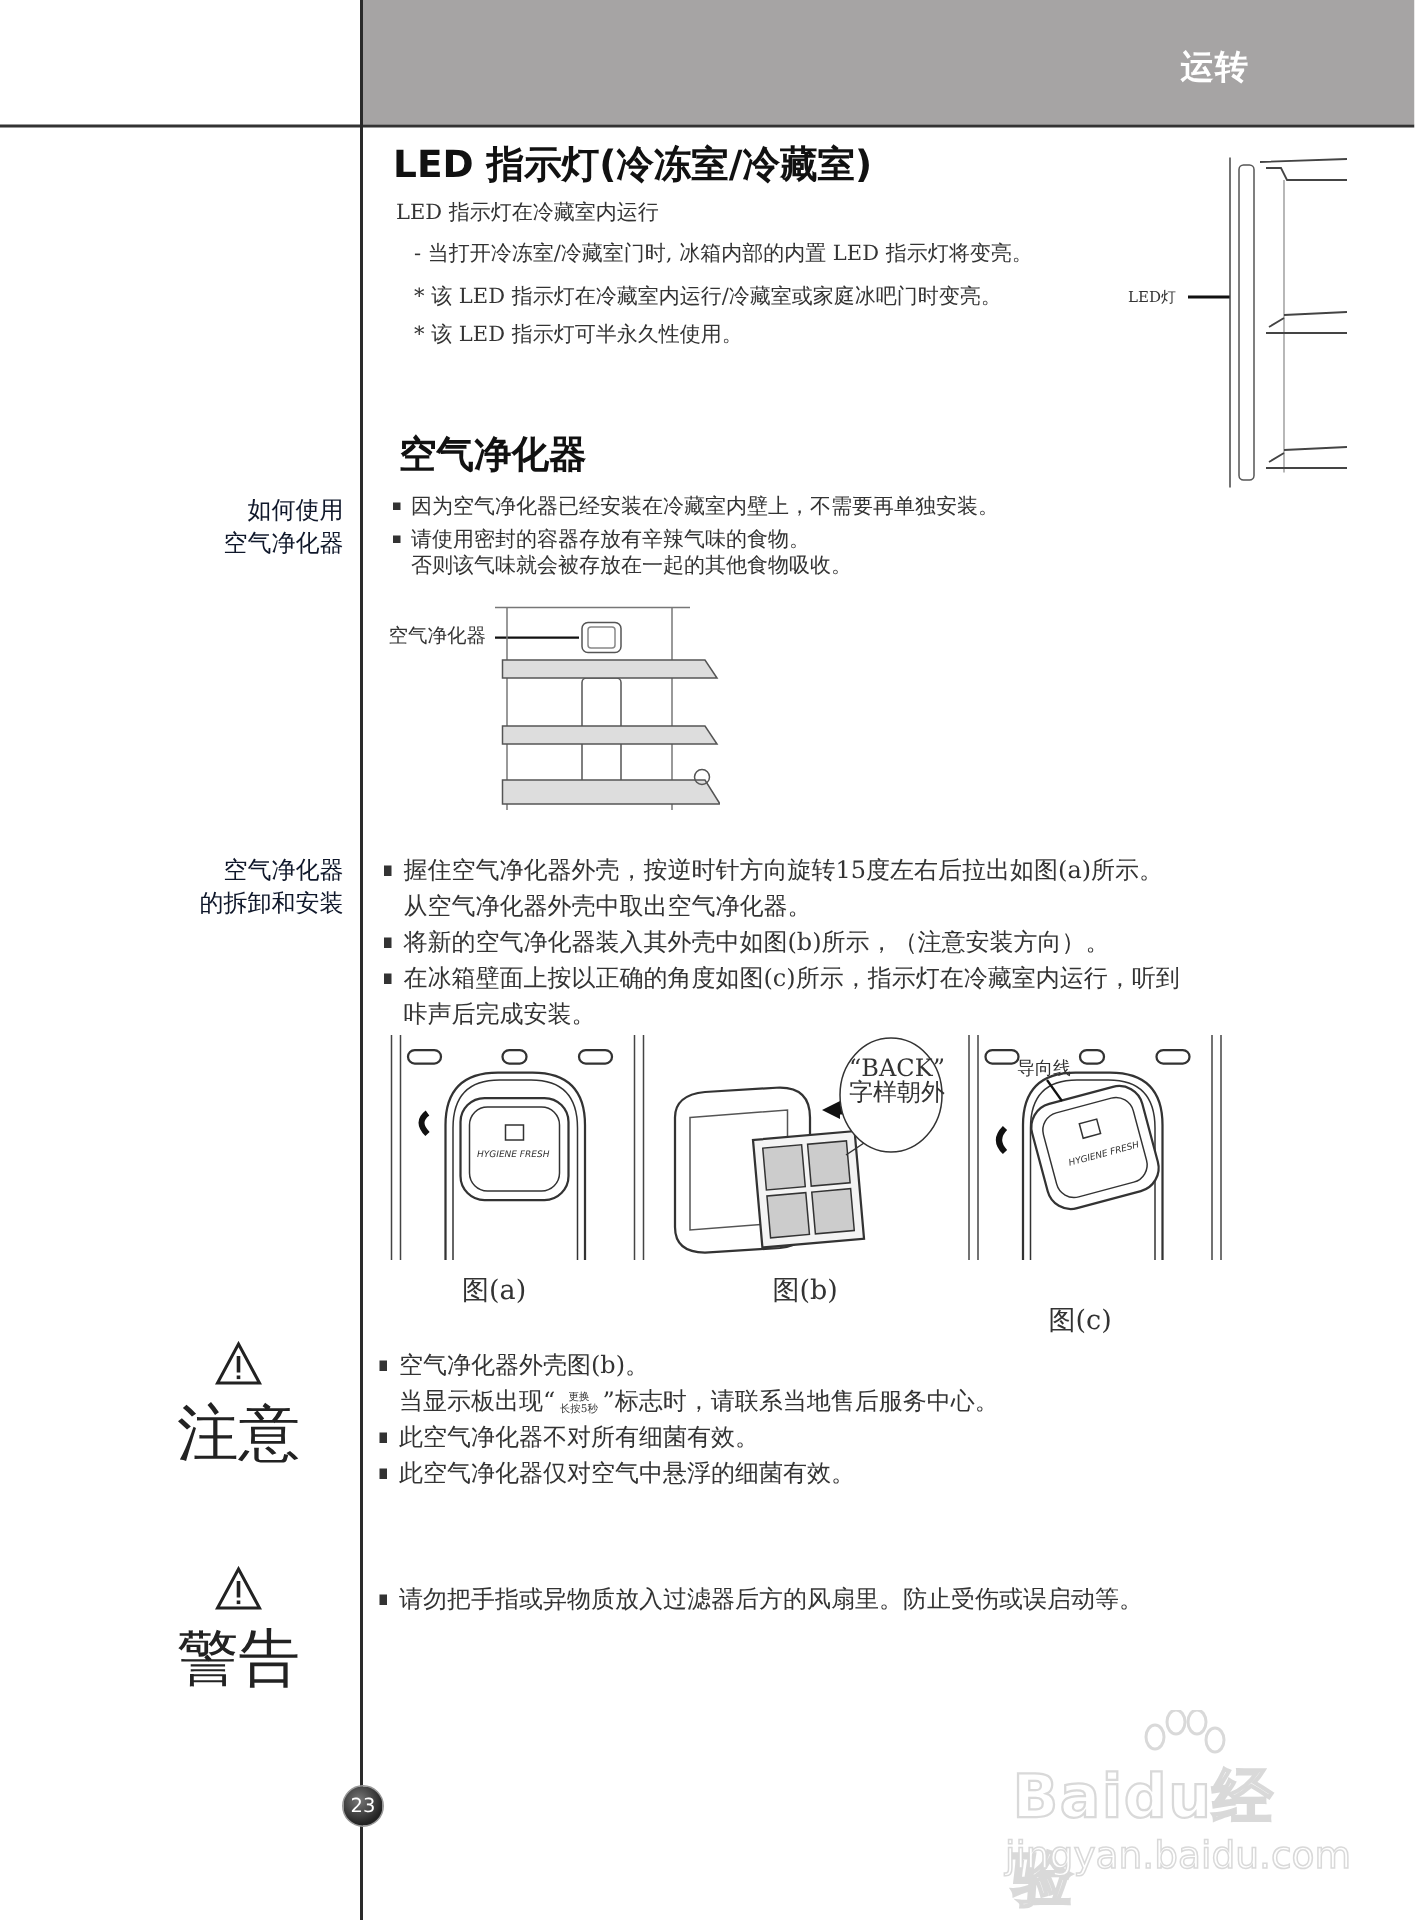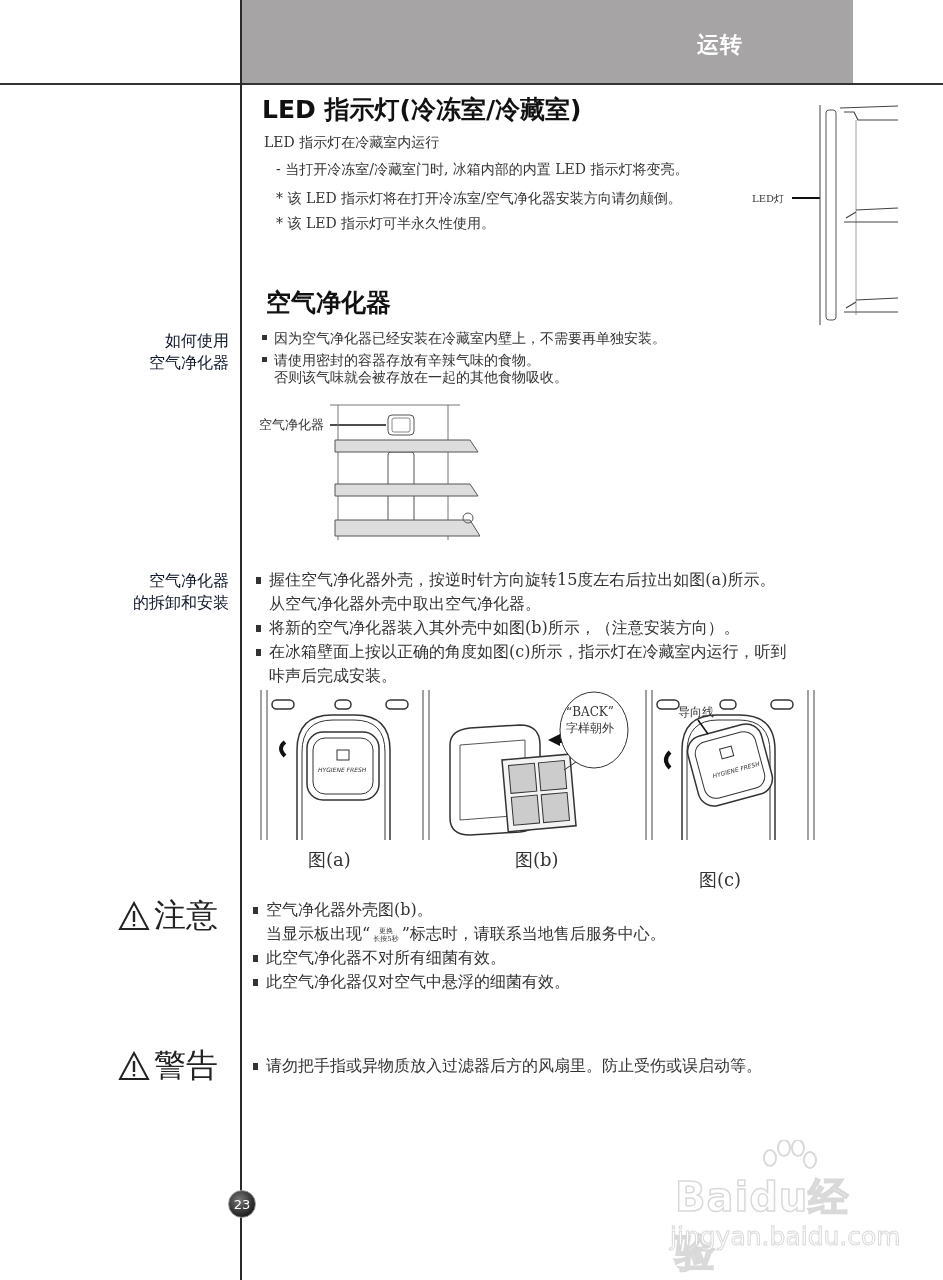--- a/index.html
+++ b/index.html
@@ -1,39 +1,39 @@
 <!DOCTYPE html>
 <html><head>
 <meta charset="utf-8">
 <style>
   * { margin: 0; padding: 0; box-sizing: border-box; }
   html, body { width: 943px; height: 1280px; background: #ffffff; overflow: hidden; }
   body { position: relative; font-family: "DejaVu Serif", "Liberation Serif", serif; color: #222; }
 
-  .header-band { position: absolute; left: 241px; top: 0; width: 612px; height: 83px; background: #a6a4a4; }
+  .header-band { position: absolute; left: 241px; top: 0; width: 702px; height: 83px; background: #a6a4a4; }
   .header-title { position: absolute; right: 110px; top: 30px; color: #fff; font-family: "DejaVu Sans", sans-serif; font-weight: bold; font-size: 22px; letter-spacing: 1px; }
   .hline { position: absolute; left: 0; top: 83px; width: 943px; height: 2px; background: #333; }
   .vline { position: absolute; left: 240px; top: 0; width: 2px; height: 1280px; background: #2a2a2a; }
 
   .h1 { position: absolute; font-family: "DejaVu Sans", sans-serif; font-weight: bold; color: #111; text-align: center; }
   .sec-led-title { left: 262px; top: 93px; font-size: 25px; }
   .sec-air-title { left: 266px; top: 286px; font-size: 25px; }
 
   .txt { position: absolute; font-size: 14px; line-height: 22px; color: #333; white-space: nowrap; }
   .small { font-size: 13px; line-height: 22px; }
 
   .side-label { position: absolute; right: 714px; text-align: right; font-family: Liberation Serif, serif; font-size: 16px; line-height: 22px; color: #0f172a; white-space: nowrap; }
 
   .bullet-list { position: absolute; list-style: none; }
   .bullet-list li { position: relative; padding-left: 12px; font-size: 14px; line-height: 22px; color: #333; white-space: nowrap; }
   .bullet-list li .sq { position: absolute; left: 0; top: 8px; width: 5px; height: 5px; background: #333; }
   .bullet-list.big li { font-size: 16px; line-height: 24px; padding-left: 13px; }
   .bullet-list.big li .sq { top: 9px; width: 5px; height: 7px; }
 
-  .warn-label { position: absolute; font-family: "DejaVu Sans", sans-serif; font-size: 32px; color: #222; display: flex; align-items: center; gap: 4px; }
+  .warn-label { position: absolute; font-family: "DejaVu Sans", sans-serif; font-size: 41px; color: #222; display: flex; align-items: center; gap: 4px; flex-direction: column; }
   .warn-label svg { width: 32px; height: 30px; }
 
   .fig { position: absolute; }
   .fig-caption { position: absolute; font-size: 18px; color: #333; }
 
   .page-num { position: absolute; left: 228px; top: 1190px; width: 28px; height: 28px; border-radius: 50%; background: radial-gradient(circle at 40% 35%, #777, #222 70%); color: #fff; font-family: "DejaVu Sans", sans-serif; font-size: 13px; display: flex; align-items: center; justify-content: center; border: 1px solid #999; }
 
   .watermark { position: absolute; left: 670px; top: 1140px; width: 220px; height: 120px; opacity: 0.55; }
   .wm-main { position: absolute; left: 5px; top: 30px; font-family: "DejaVu Sans", sans-serif; font-size: 40px; font-weight: bold; color: #fff; -webkit-text-stroke: 1.5px #bbb; letter-spacing: 1px; }
   .wm-sub { position: absolute; left: 0; top: 82px; font-family: "DejaVu Sans", sans-serif; font-size: 25px; color: #fff; -webkit-text-stroke: 1px #bbb; }
@@ -43,21 +43,21 @@
 
 <div class="header-band">
   <div class="header-title">运转</div>
 </div>
 <div class="hline"></div>
 <div class="vline"></div>
 
 <div class="h1 sec-led-title">LED 指示灯(冷冻室/冷藏室)</div>
 <div class="txt" style="left:264px;top:131px;">LED 指示灯在冷藏室内运行</div>
 <div class="txt" style="left:276px;top:158px;">- 当打开冷冻室/冷藏室门时, 冰箱内部的内置 LED 指示灯将变亮。</div>
-<div class="txt" style="left:276px;top:187px;">* 该 LED 指示灯将在打开冷冻室/空气净化器安装方向请勿颠倒。</div>
+<div class="txt" style="left:276px;top:187px;">* 该 LED 指示灯在冷藏室内运行/冷藏室或家庭冰吧门时变亮。</div>
 <div class="txt" style="left:276px;top:212px;">* 该 LED 指示灯可半永久性使用。</div>
 <div class="txt" style="left:752px;top:188px;font-size:10px;">LED灯</div>
 
 <svg class="fig" style="left:786px;top:100px;" width="157" height="230" viewBox="0 0 157 230">
   <line x1="6" y1="98" x2="34" y2="98" stroke="#111" stroke-width="2"></line>
   <line x1="34" y1="5" x2="34" y2="225" stroke="#444" stroke-width="1"></line>
   <rect x="40" y="10" width="10" height="210" rx="3" fill="none" stroke="#555" stroke-width="1"></rect>
   <line x1="70" y1="20" x2="70" y2="215" stroke="#888" stroke-width="0.8"></line>
   <path d="M54 8 L112 6 M58 12 L68 12 L72 20 L112 20" fill="none" stroke="#444" stroke-width="1.2"></path>
   <path d="M70 110 L112 108 M60 118 L70 112 M58 122 L112 122" fill="none" stroke="#444" stroke-width="1.2"></path>
@@ -128,21 +128,21 @@
     <rect x="0" y="0" width="68" height="72" fill="#f4f4f4" stroke="#333" stroke-width="1.5"></rect>
     <rect x="6" y="6" width="26" height="28" fill="#ccc" stroke="#333"></rect>
     <rect x="36" y="6" width="26" height="28" fill="#ccc" stroke="#333"></rect>
     <rect x="6" y="38" width="26" height="28" fill="#ccc" stroke="#333"></rect>
     <rect x="36" y="38" width="26" height="28" fill="#ccc" stroke="#333"></rect>
   </g>
   <path d="M108 50 L120 44 L120 47 L130 47 L130 53 L120 53 L120 56 Z" fill="#111"></path>
   <ellipse cx="154" cy="40" rx="34" ry="38" fill="#fff" stroke="#333"></ellipse>
   <line x1="136" y1="72" x2="124" y2="80" stroke="#333"></line>
 </svg>
-<div class="txt" style="left:566px;top:704px;font-size:12px;line-height:16px;text-align:center;">
+<div class="txt" style="left:566px;top:704px;font-size:16px;line-height:16px;text-align:center;">
   <div>“BACK”</div>
   <div>字样朝外</div>
 </div>
 <div class="fig-caption" style="left:515px;top:848px;">图(b)</div>
 
 <svg class="fig" style="left:640px;top:690px;" width="180" height="150" viewBox="0 0 180 150">
   <line x1="6" y1="0" x2="6" y2="150" stroke="#444"></line>
     <line x1="12" y1="0" x2="12" y2="150" stroke="#444"></line>
   <line x1="168" y1="0" x2="168" y2="150" stroke="#444"></line>
     <line x1="174" y1="0" x2="174" y2="150" stroke="#444"></line>

